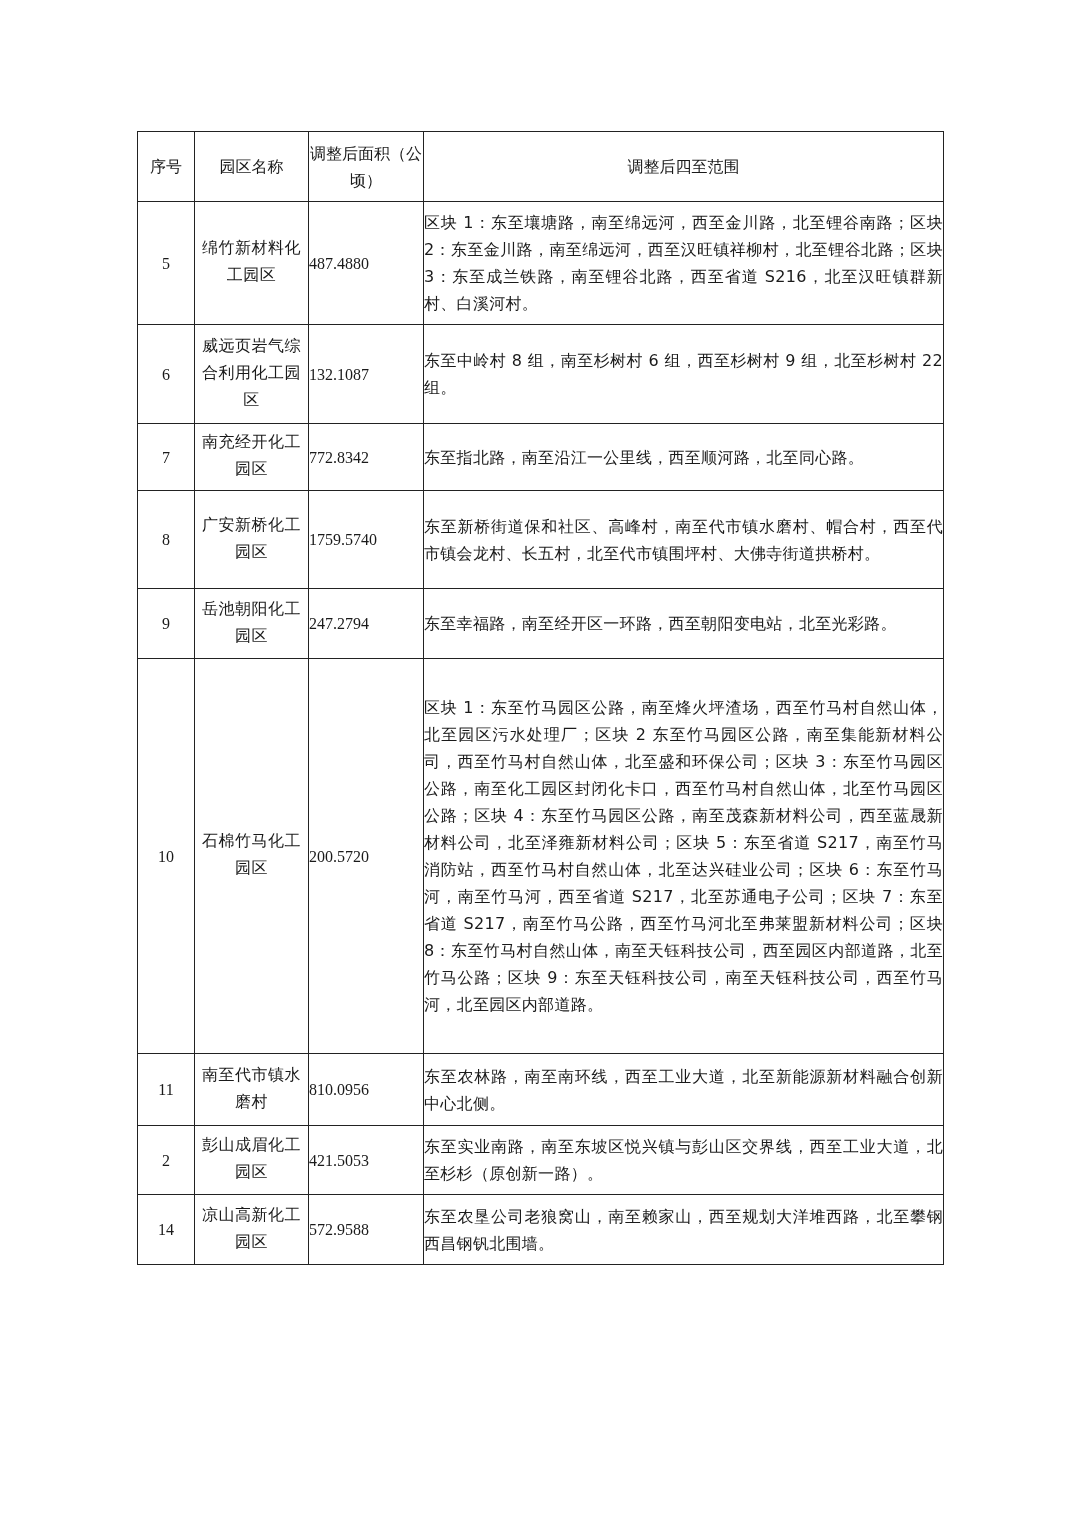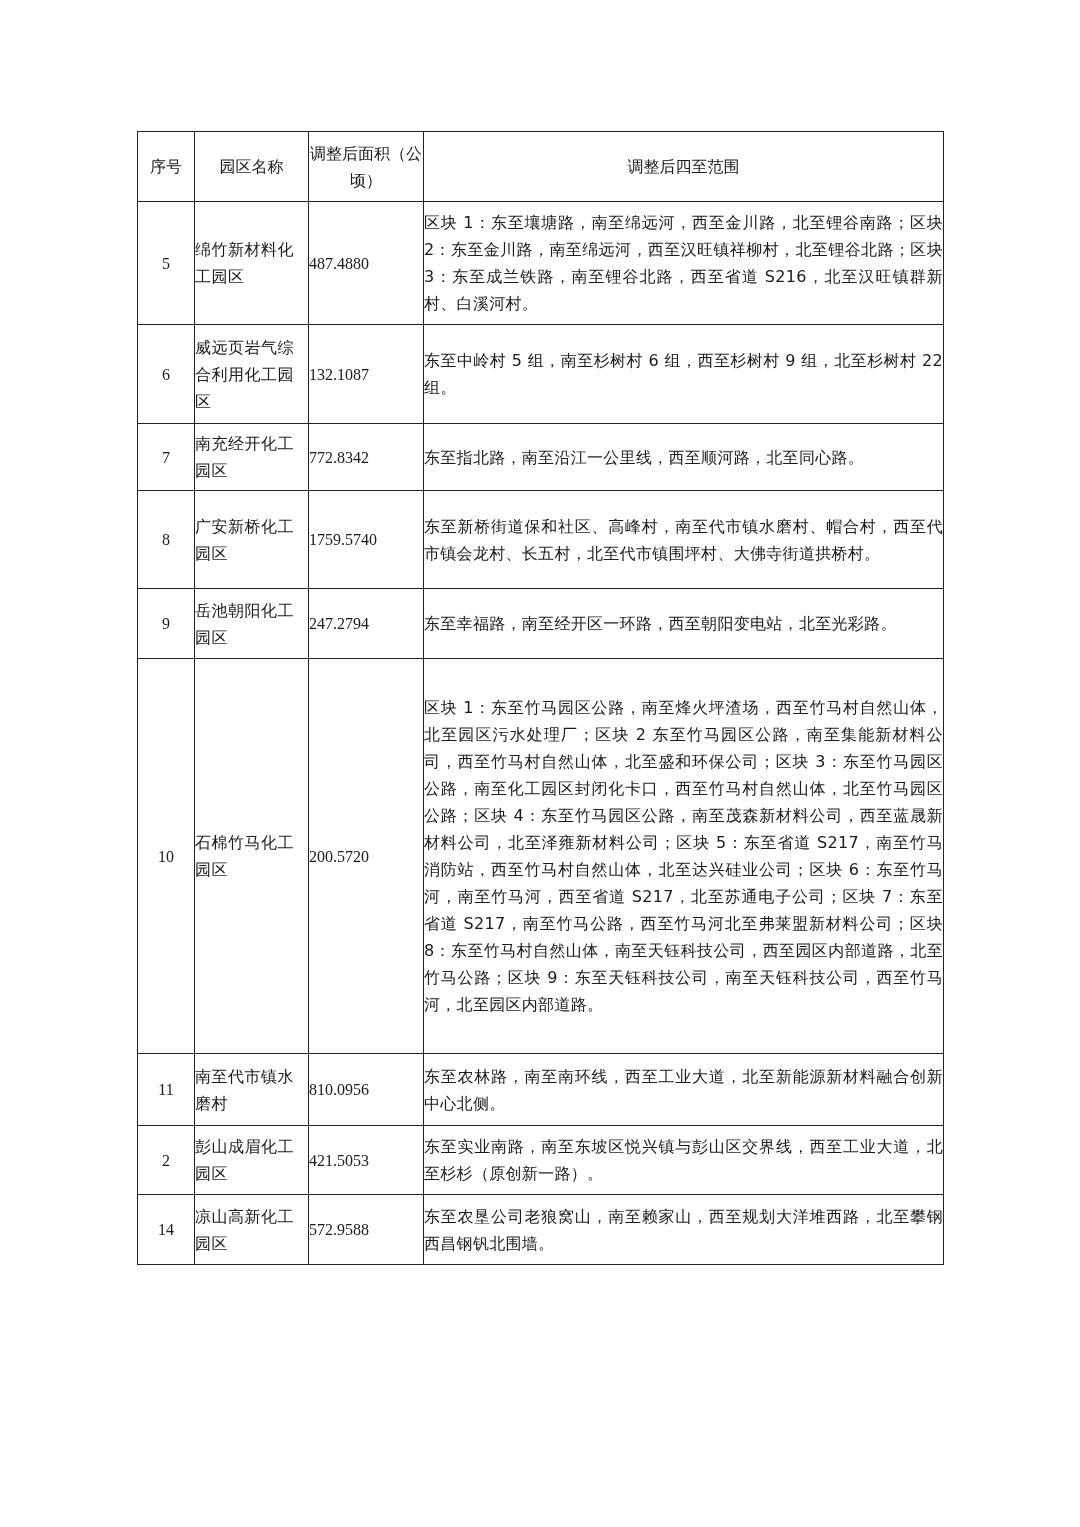--- a/index.html
+++ b/index.html
@@ -15,21 +15,21 @@
     font-size: 16px; line-height: 27px; font-weight: normal;
   }
   col.c-no { width: 57px; }
   col.c-name { width: 114px; }
   col.c-area { width: 115px; }
   col.c-range { width: 520px; }
   th { text-align: center; }
   th.h-no, th.h-name, th.h-range { font-family: "DejaVu Sans", "Liberation Sans", sans-serif; font-size: 16px; }
   th.h-area { font-family: "DejaVu Sans", "Liberation Sans", sans-serif; font-size: 16px; line-height: 26px; }
   td.no { text-align: center; font-family: "Liberation Serif", serif; font-size: 16px; }
-  td.name { text-align: left; font-family: Liberation Sans, sans-serif; font-size: 16px; line-height: 27px; padding: 0 8px; letter-spacing: 0.5px; }
+  td.name { text-align: center; font-family: Liberation Mono, monospace; font-size: 16px; line-height: 27px; padding: 0 8px; letter-spacing: 0.5px; }
   td.area { text-align: left; font-family: "Liberation Serif", serif; font-size: 16px; }
   td.range { text-align: justify; padding: 2px 8px 6px 10px; font-family: "DejaVu Sans", "Liberation Sans", sans-serif; font-size: 15.5px; line-height: 27.5px; letter-spacing: 0.3px; vertical-align: top; }
   td.range.mid { vertical-align: middle; }
 </style>
 </head>
 <body>
 
 <div class="page">
   <table class="park-table">
     <colgroup>
@@ -50,21 +50,21 @@
       <tr style="height:123px">
         <td class="no">5</td>
         <td class="name">绵竹新材料化工园区</td>
         <td class="area">487.4880</td>
         <td class="range">区块 1：东至壤塘路，南至绵远河，西至金川路，北至锂谷南路；区块 2：东至金川路，南至绵远河，西至汉旺镇祥柳村，北至锂谷北路；区块 3：东至成兰铁路，南至锂谷北路，西至省道 S216，北至汉旺镇群新村、白溪河村。</td>
       </tr>
       <tr style="height:99px">
         <td class="no">6</td>
         <td class="name">威远页岩气综合利用化工园区</td>
         <td class="area">132.1087</td>
-        <td class="range mid">东至中岭村 5 组，南至杉树村 6 组，西至杉树村 9 组，北至杉树村 22 组。</td>
+        <td class="range mid">东至中岭村 8 组，南至杉树村 6 组，西至杉树村 9 组，北至杉树村 22 组。</td>
       </tr>
       <tr style="height:67px">
         <td class="no">7</td>
         <td class="name">南充经开化工园区</td>
         <td class="area">772.8342</td>
         <td class="range mid">东至指北路，南至沿江一公里线，西至顺河路，北至同心路。</td>
       </tr>
       <tr style="height:98px">
         <td class="no">8</td>
         <td class="name">广安新桥化工园区</td>

